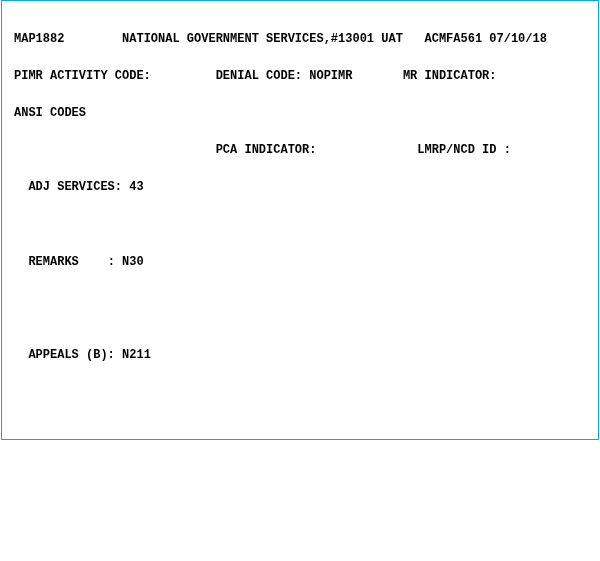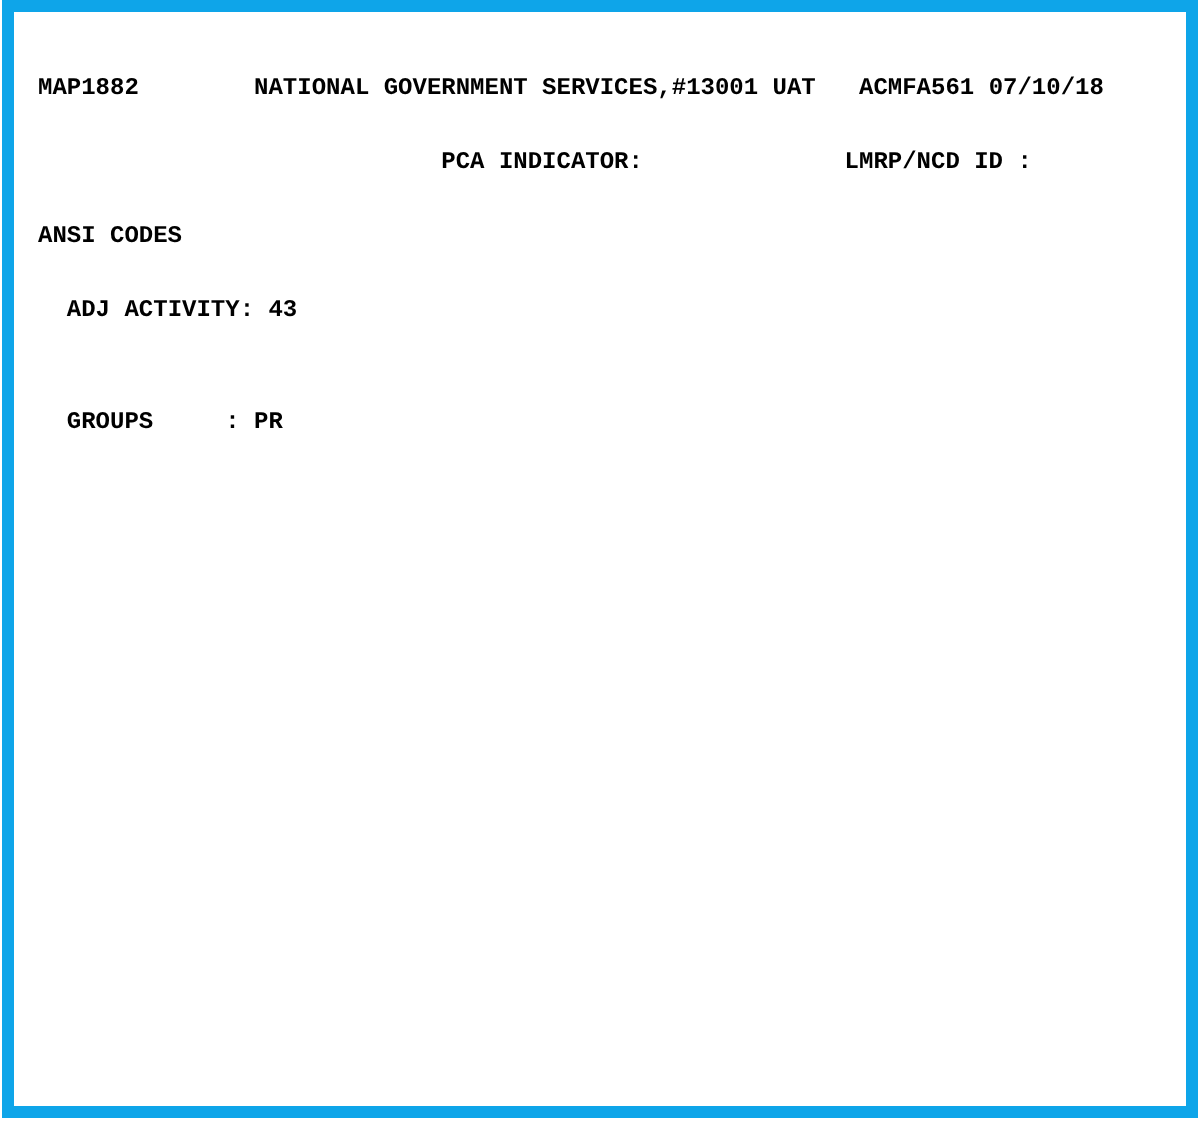--- a/index.html
+++ b/index.html
@@ -4,51 +4,53 @@
   <style>
     body {
       margin: 0;
       padding: 0;
       background: #fff;
       display: flex;
       justify-content: center;
     }
     .terminal {
       width: 598px;
-      height: 559px;
-      border: 6px solid #0ea5e9;
+      height: 440px;
+      border: 1px solid #0ea5e9;
       font-family: "Courier New", monospace;
       font-size: 12px;
       font-weight: bold;
       color: #000;
       background: #fff;
       box-sizing: border-box;
       padding: 10px 12px;
       line-height: 1.55;
       white-space: pre;
       overflow: hidden;
     }
     .row {
       display: block;
     }
   </style>
 </head>
 <body>
 
 <div class="terminal">
 <span class="row"><span>MAP1882</span>        <span>NATIONAL GOVERNMENT SERVICES,#13001 UAT</span>   <span>ACMFA561</span> <span>07/10/18</span></span>
+<span class="row"><span>PIMR ACTIVITY CODE:</span>         <span>DENIAL CODE:</span> <span>NOPIMR</span>       <span>MR INDICATOR:</span></span>
+<span class="row"><span>ANSI CODES</span></span>
 <span class="row">                            <span>PCA INDICATOR:</span>              <span>LMRP/NCD ID :</span></span>
-<span class="row"><span>ANSI CODES</span></span>
-<span class="row">  <span>ADJ ACTIVITY:</span> <span>43</span></span>
+<span class="row">  <span>ADJ SERVICES:</span> <span>43</span></span>
 <span class="row"></span>
-<span class="row">  <span>GROUPS</span>     : <span>PR</span></span>
+<span class="row"></span>
+<span class="row">  <span>REMARKS</span>    : <span>N30</span></span>
 <span class="row"></span>
 <span class="row"></span>
 <span class="row"></span>
-<span class="row"></span>
+<span class="row">  <span>APPEALS (B):</span> <span>N211</span></span>
 <span class="row"></span>
 <span class="row"></span>
 
 <span class="row"></span>
 
 <span class="row"></span>
 
 </div>
 
 </body></html>

